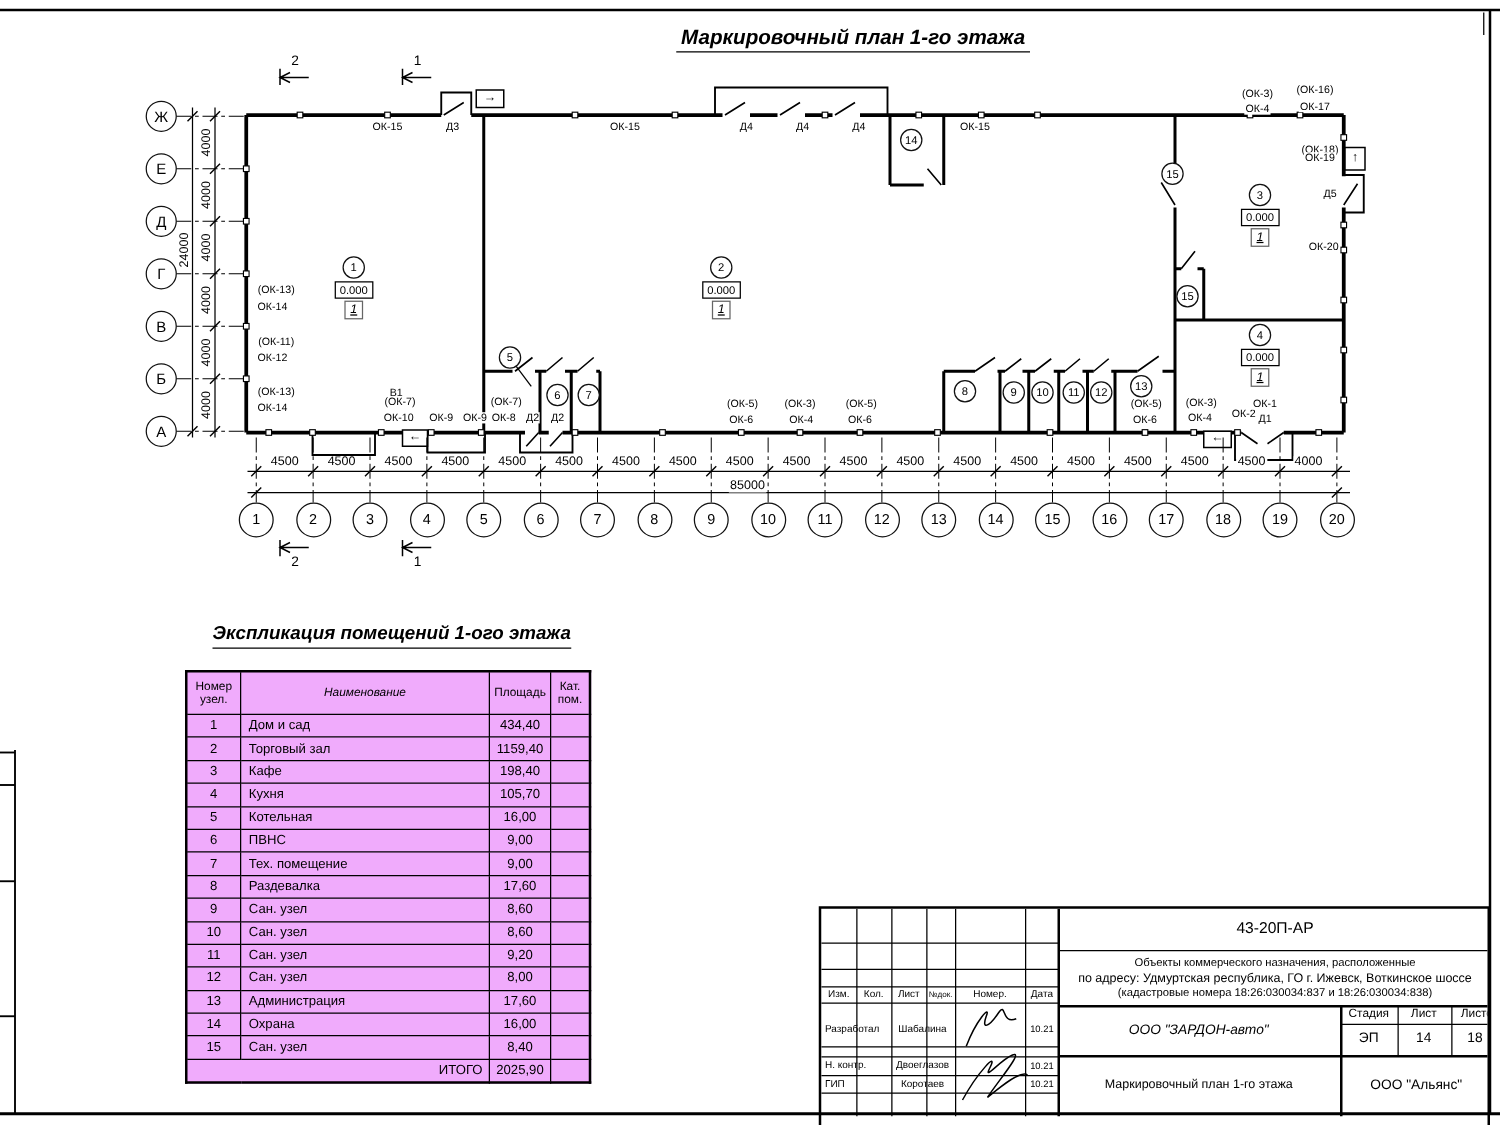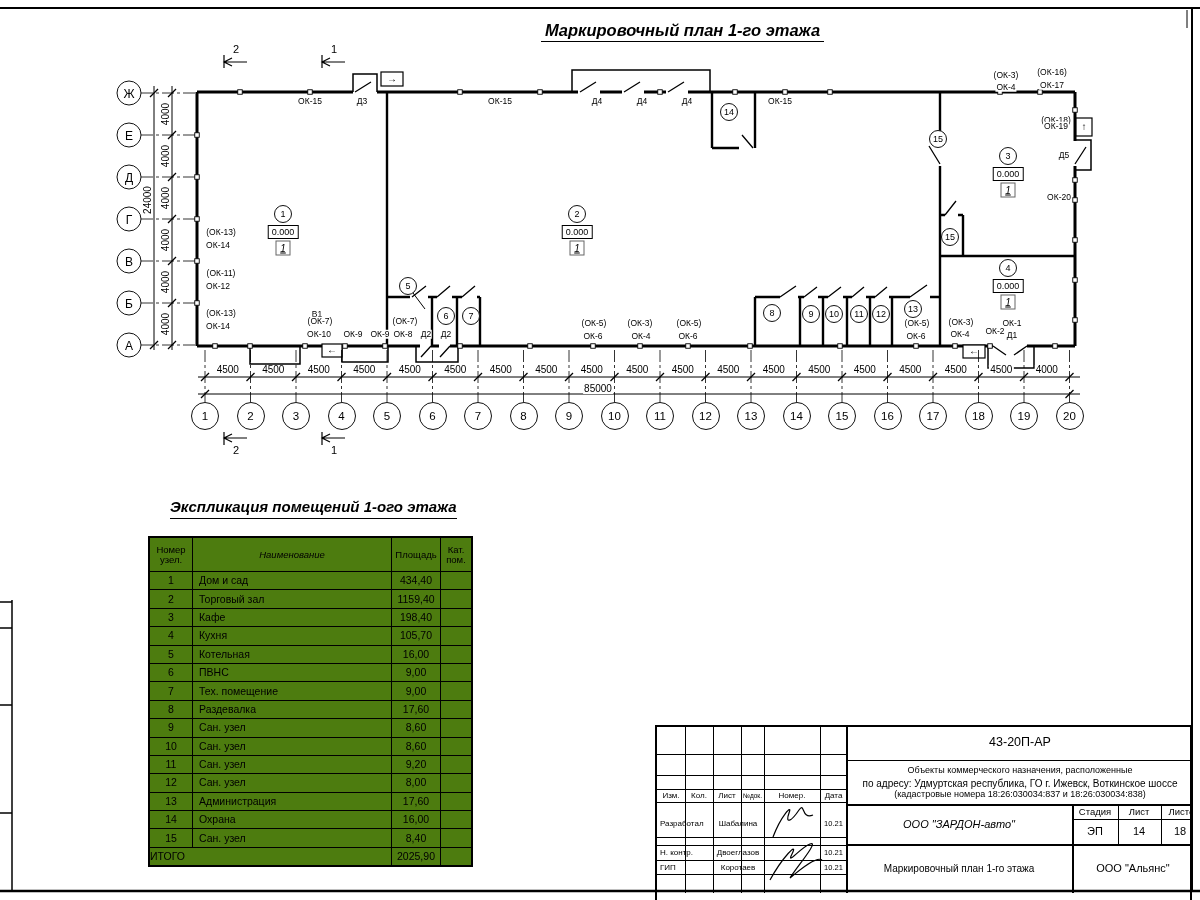--- a/index.html
+++ b/index.html
@@ -28,29 +28,29 @@
   .sec-num{position:absolute;font-size:11px;transform:translate(-50%,-50%);}
   .exit-arrow{position:absolute;font-size:10px;line-height:1;transform:translate(-50%,-50%);}
 
   #plan-title{position:absolute;left:505px;top:21px;width:355px;text-align:center;z-index:2;
               font-size:16.5px;font-weight:bold;font-style:italic;}
   #plan-title span{border-bottom:1.5px solid #000;padding:0 4px 2px 4px;}
   #expl-title{position:absolute;left:170px;top:498px;z-index:2;font-size:15px;font-weight:bold;font-style:italic;
               border-bottom:1.5px solid #000;padding-bottom:3px;}
 
   #expl-table{position:absolute;left:148px;top:536px;z-index:2;border-collapse:collapse;
-              border:2px solid #000;background:#4d7c0f;}
+              border:2px solid #000;background:#f0abfc;}
   #expl-table th,#expl-table td{border:1px solid #000;padding:0;line-height:1.05;}
   #expl-table th{font-weight:normal;font-size:9.5px;height:33px;}
   #expl-table td{font-size:10.5px;height:17.4px;}
   .c-num{width:42px;text-align:center;}
   .c-name{width:192px;text-align:left;padding-left:6px !important;}
   .c-area{width:48px;text-align:center;}
   .c-cat{width:30px;}
-  .total-lab{padding-right:5px !important;}
+  .total-lab{text-align:right;padding-right:5px !important;}
 
   #tblock{position:absolute;left:655px;top:725px;width:537px;height:214px;z-index:3;
           border:2px solid #000;box-sizing:border-box;overflow:hidden;}
   .hl,.vl{position:absolute;background:#000;}
   .tb-text{position:absolute;transform:translate(-50%,-50%);white-space:nowrap;line-height:1.1;}
 </style>
 </head>
 <body>
 
 <div id="sheet">

